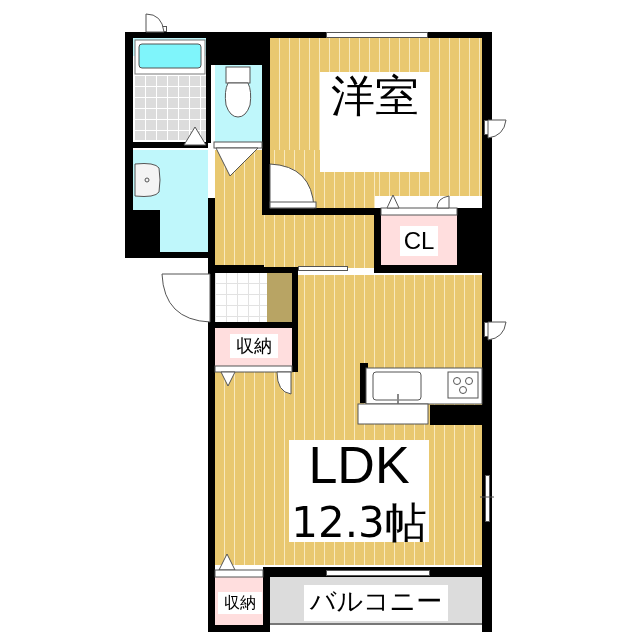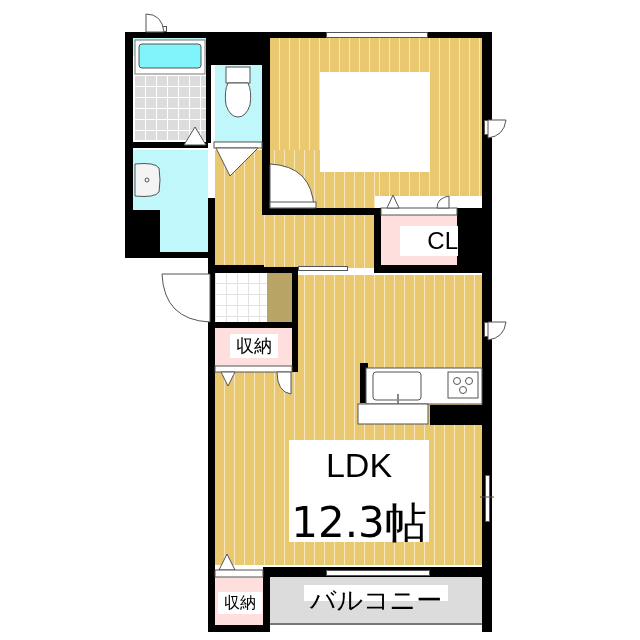--- a/index.html
+++ b/index.html
@@ -143,26 +143,27 @@
 </svg>
 <svg style="left:215px;top:552px;" width="50" height="26">
   <path d="M12 2 L4 18 L20 18 Z" fill="#fff" stroke="#555"></path>
   <rect x="0" y="18" width="48" height="7" fill="#fff" stroke="#555"></rect>
 </svg>
 <svg style="left:480px;top:495px;" width="14" height="4">
   <line x1="0" y1="2" x2="14" y2="2" stroke="#555"></line>
 </svg>
 
 <div class="label" style="left:320px;top:72px;width:110px;height:100px;">
+  <div style="font-size:44px;line-height:48px;font-family:'DejaVu Sans',sans-serif;">洋室</div>
 </div>
 
-<div class="label" style="left:400px;top:226px;width:58px;height:30px;font-size:24px;line-height:30px;text-align:right;">CL</div>
+<div class="label" style="left:400px;top:226px;width:38px;height:30px;font-size:24px;line-height:30px;">CL</div>
 
 <div class="label" style="left:230px;top:334px;width:48px;height:24px;font-size:18px;line-height:24px;font-family:'DejaVu Sans',sans-serif;">収納</div>
 
 <div class="label" style="left:289px;top:440px;width:140px;height:102px;">
-  <div style="font-size:34px;line-height:50px;">LDK</div>
+  <div style="font-size:52px;line-height:50px;">LDK</div>
   <div style="font-size:42px;line-height:50px;font-family:'DejaVu Sans',sans-serif;margin-top:8px;">12.3帖</div>
 </div>
 
 <div class="label" style="left:218px;top:592px;width:44px;height:22px;font-size:16px;line-height:22px;font-family:'DejaVu Sans',sans-serif;">収納</div>
 
-<div class="label" style="left:304px;top:585px;width:144px;height:16px;font-size:26px;line-height:32px;font-family:Liberation Serif, serif;">バルコニー</div>
+<div class="label" style="left:304px;top:585px;width:144px;height:36px;font-size:26px;line-height:32px;font-family:Liberation Sans, sans-serif;">バルコニー</div>
 
 </body></html>

